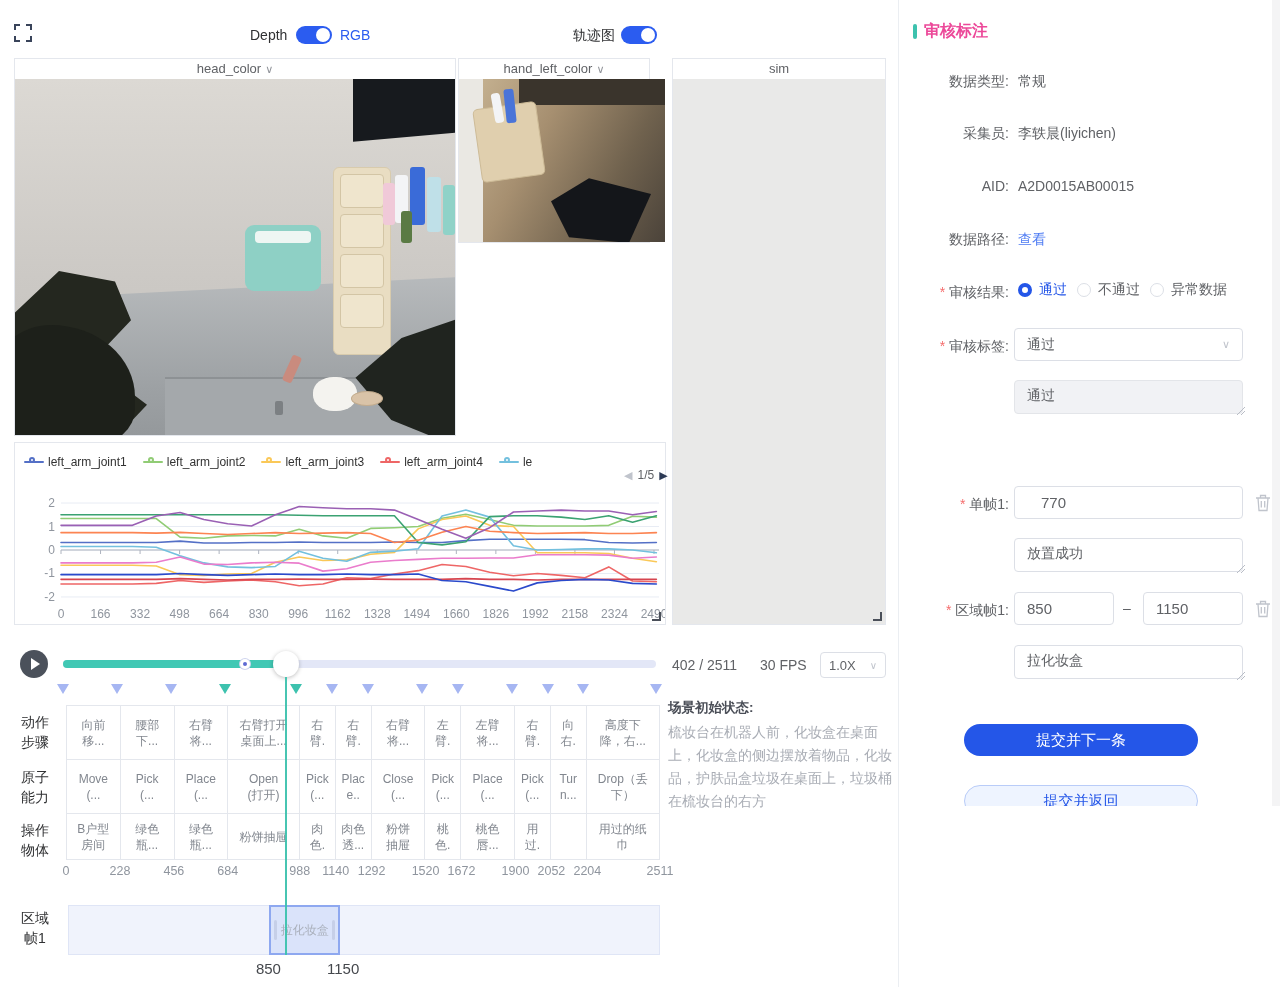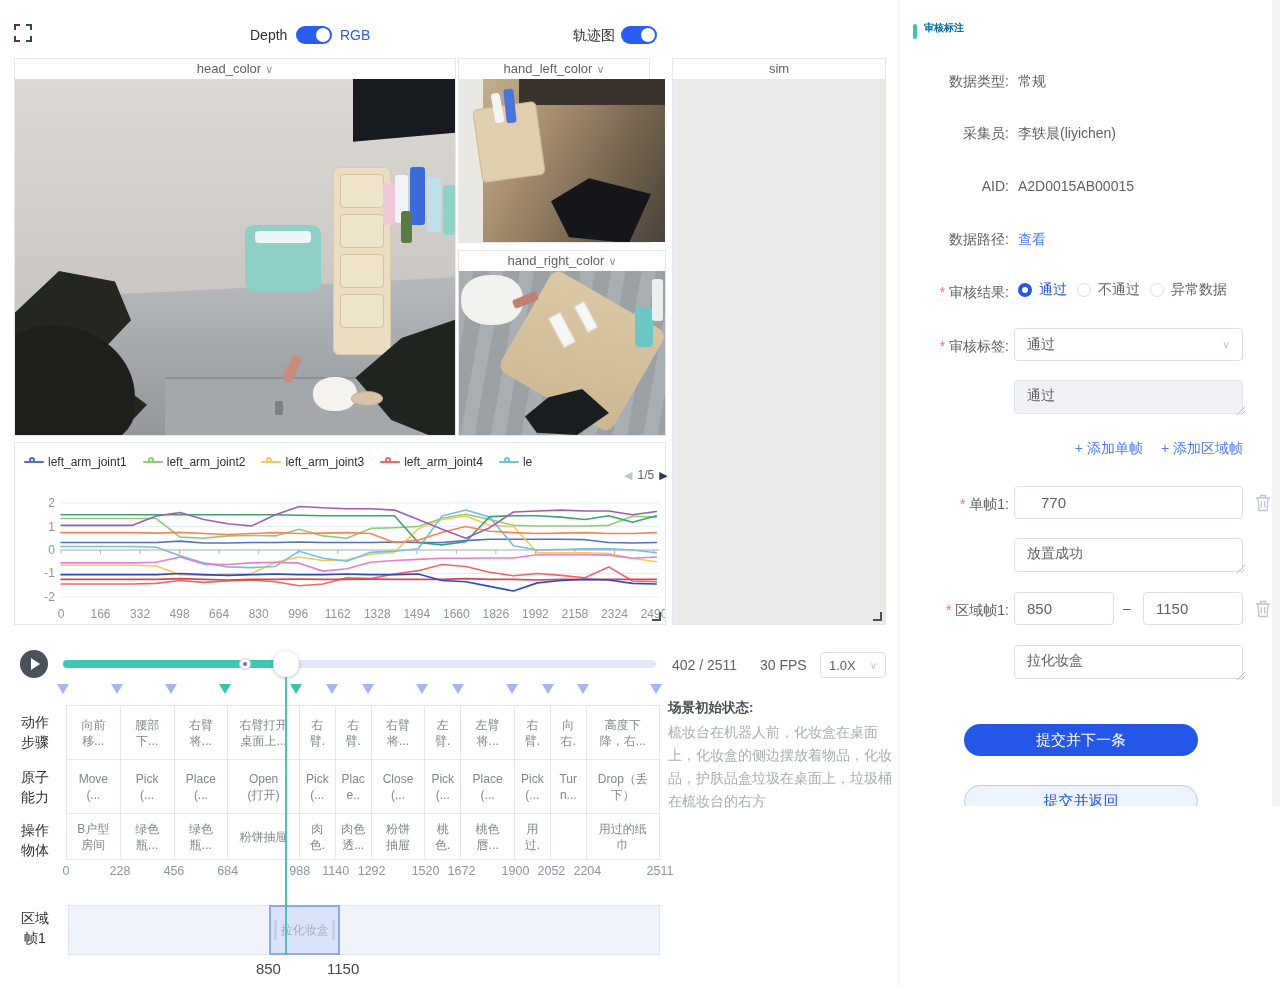--- a/index.html
+++ b/index.html
@@ -99,21 +99,21 @@
   
   .region-track{position:absolute;left:68px;top:905px;width:592px;height:50px;background:#f0f3fc;border:1px solid #dfe5f6;}
   .region-seg{position:absolute;top:-1px;height:50px;background:rgba(200,213,248,.55);border:2px solid #8ea8f0;display:flex;align-items:center;justify-content:center;font-size:12px;color:#aab0bc;cursor:grab;}
   .region-seg .hnd{position:absolute;top:13px;width:3px;height:20px;background:#c3cde f0;background:#c6cfe8;border-radius:2px;}
   .region-num{position:absolute;top:960px;transform:translateX(-50%);font-size:15px;color:#45484d;}
 
   
   .right-panel{position:absolute;left:898px;top:0;width:382px;height:987px;background:#fff;border-left:1px solid #ebeef2;}
   .right-clip{position:absolute;inset:0;height:806px;overflow:hidden;}
   .rp-accent{position:absolute;left:14px;top:24px;width:4px;height:15px;border-radius:2px;background:#3dc2ae;}
-  .rp-title{position:absolute;left:25px;top:21px;font-size:10px;font-weight:bold;color:#0369a1;}
+  .rp-title{position:absolute;left:25px;top:21px;font-size:16px;font-weight:bold;color:#ec4899;}
   .f-label{position:absolute;left:0;width:110px;text-align:right;font-size:14px;color:#606266;}
   .f-value{position:absolute;left:119px;font-size:14px;color:#606266;}
   .req::before{content:"* ";color:#f56c6c;}
   .link{color:#4d7bf3;cursor:pointer;}
   .radio-row{position:absolute;left:119px;display:flex;align-items:center;gap:10px;}
   .radio{display:flex;align-items:center;gap:7px;cursor:pointer;font-size:14px;color:#606266;white-space:nowrap;}
   .radio .rc{width:14px;height:14px;border-radius:50%;border:1px solid #dcdfe6;background:#fff;flex:none;}
   .radio.sel .rc{border:4px solid #2456e8;}
   .radio.sel{color:#2456e8;}
   .sel-box{position:absolute;left:115px;width:229px;height:33px;border:1px solid #dcdfe6;border-radius:4px;background:#fff;display:flex;align-items:center;justify-content:space-between;padding:0 12px;font-size:14px;color:#606266;cursor:pointer;}
@@ -188,34 +188,20 @@
       <div class="hl-bg"></div>
       <div class="hl-shelf"></div>
       <div class="hl-door"></div>
       <div class="hl-org"></div>
       <div class="tube" style="left:34px;top:14px;width:9px;height:30px;background:#f3f4f6;transform:rotate(-10deg);"></div>
       <div class="tube" style="left:46px;top:10px;width:10px;height:34px;background:#4a74d8;transform:rotate(-6deg);"></div>
       <div class="hl-grip"></div>
     </div>
   </div>
 
-  <div class="cam-panel" style="left:458px;top:250px;width:208px;height:186px;">
-    <div class="cam-title"><span>hand_right_color</span><span class="chev">∨</span></div>
-    <div class="cam-img" style="width:206px;height:164px;">
-      <div class="hr-bg"></div>
-      <div class="hr-cloth"></div>
-      <div class="hr-org"></div>
-      <div class="hr-label" style="left:86px;top:52px;width:34px;height:14px;transform:rotate(62deg);"></div>
-      <div class="hr-label" style="left:112px;top:40px;width:30px;height:12px;transform:rotate(62deg);"></div>
-      <div class="hr-lip"></div>
-      <div class="hr-tube1"></div>
-      <div class="hr-tube2"></div>
-      <div class="hr-grip"></div>
-    </div>
-  </div>
 
   <div class="cam-panel" style="left:672px;top:58px;width:214px;height:567px;">
     <div class="cam-title"><span>sim</span></div>
     <div class="cam-img" style="width:212px;height:545px;">
       <div class="sim-bg"></div>
       <svg width="212" height="545">
         <g fill="#dedddb" stroke="#c6c5c1" stroke-width="1">
           <ellipse cx="106" cy="160" rx="20" ry="24"></ellipse>
           <rect x="98" y="182" width="16" height="10"></rect>
           <rect x="76" y="190" width="60" height="118" rx="20"></rect>
@@ -516,24 +502,20 @@
 
       <div class="f-label req" style="top:338px;">审核标签:</div>
       <div class="sel-box" style="top:328px;">
         <span>通过</span>
           <span class="chev">∨</span>
       </div>
 
       <textarea class="ta gray" style="top: 380px;">通过</textarea>
       <div class="ta-corner" style="left:338px;top:407px;"></div>
 
-      <div class="add-links" style="top:440px;">
-        <span>+ 添加单帧</span>
-        <span>+ 添加区域帧</span>
-      </div>
 
       <div class="f-label req" style="top:496px;">单帧1:</div>
       <input class="in" style="left: 115px; top: 486px; width: 229px; padding-left: 26px;" value="770">
       <svg class="trash" style="top:494px;" viewBox="0 0 16 18" fill="none" stroke="#c0c4cc" stroke-width="1.3">
         <path d="M1 4h14M5.5 4V1.5h5V4M3 4l1 12.5h8L13 4M6.3 7v6.5M9.7 7v6.5"></path>
       </svg>
       <textarea class="ta" style="top: 538px;">放置成功</textarea>
       <div class="ta-corner" style="left:338px;top:565px;"></div>
 
       <div class="f-label req" style="top:602px;">区域帧1:</div>

